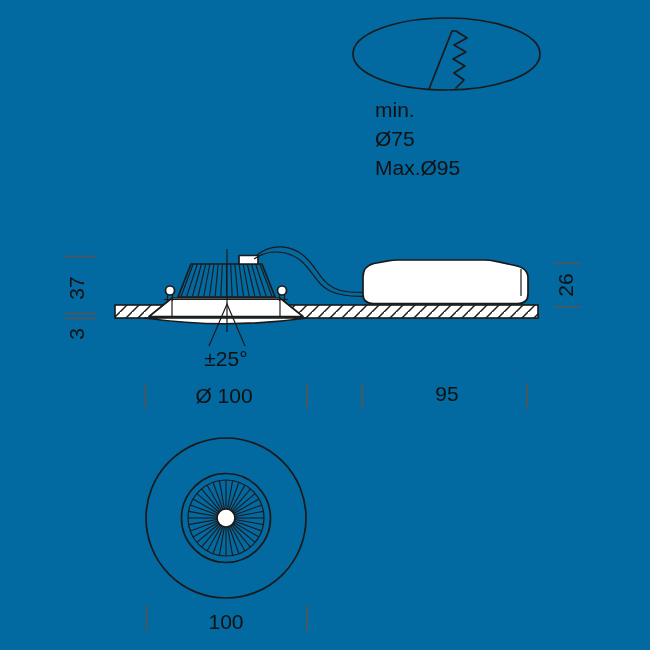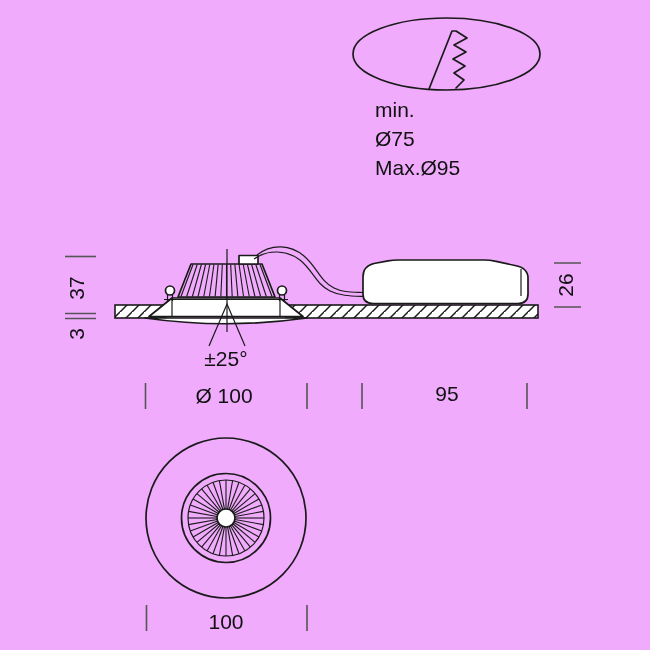--- a/index.html
+++ b/index.html
@@ -1,17 +1,17 @@
 <!DOCTYPE html>
 <html><head>
 <meta charset="utf-8">
 <style>
   html,body{margin:0;padding:0;background:#ffffff;}
   body{width:650px;height:650px;font-family:"Liberation Sans",sans-serif;}
-  .stage{position:relative;width:650px;height:650px;background:#f0abfc;overflow:hidden;}
+  .stage{position:relative;width:650px;height:650px;background:#0369a1;overflow:hidden;}
   svg{display:block;}
   .outline{fill:none;stroke:#1a1a1a;stroke-width:1.7;stroke-linejoin:round;stroke-linecap:round;}
   .outline-fill{fill:#ffffff;stroke:#1a1a1a;stroke-width:1.7;stroke-linejoin:round;}
   .thin{fill:none;stroke:#1a1a1a;stroke-width:1.2;}
   .fins line, .spokes line{stroke:#1a1a1a;stroke-width:1.1;}
   .tick{stroke:#555555;stroke-width:1.6;}
   .dim-text{fill:#111111;font-size:21px;font-family:"Liberation Sans",sans-serif;}
   .note-text{fill:#111111;font-size:21px;font-family:"Liberation Sans",sans-serif;}
 </style>
 </head>

